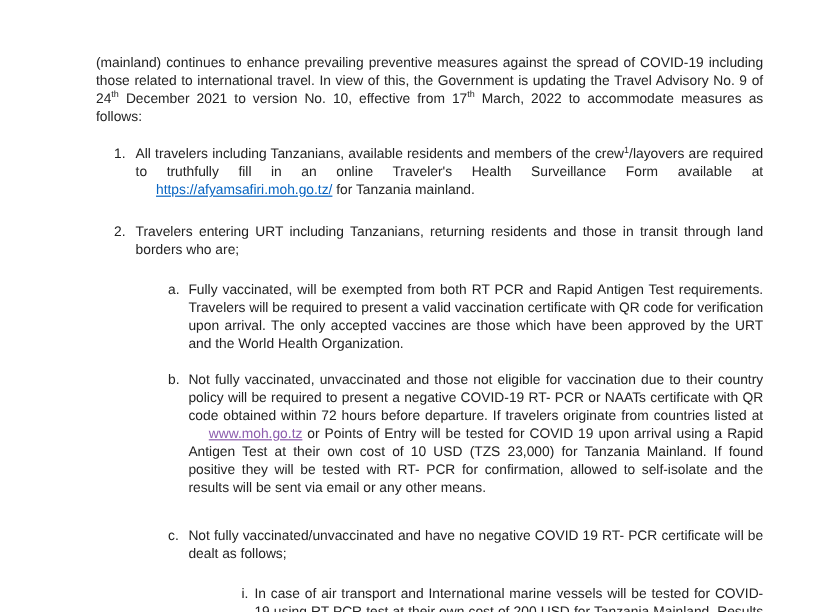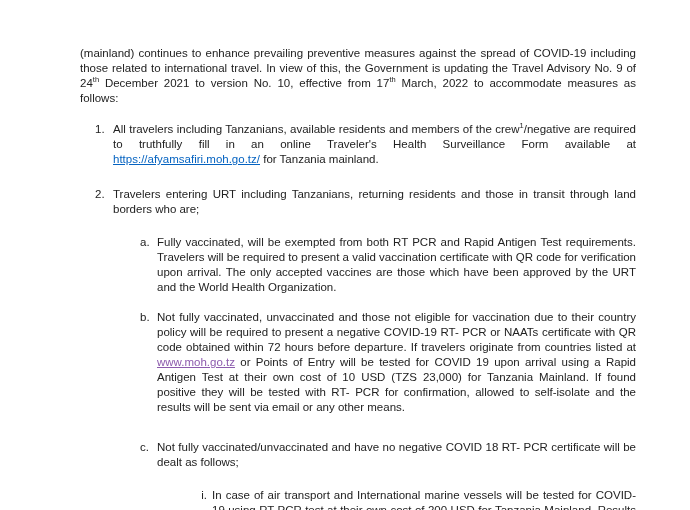--- a/index.html
+++ b/index.html
@@ -53,57 +53,58 @@
   .mt-i     { margin-top: 18px; }
   sup {
     font-size: 7.5px;
     line-height: 0;
     vertical-align: super;
   }
   a.link {
     color: var(--link-color, #0563C1);
     text-decoration: underline;
     cursor: pointer;
+    margin-left: 17px;
   }
   a.link-visited {
     color: var(--visited-link-color, #8C5BAD);
     text-decoration: underline;
     cursor: pointer;
   }
 </style>
 </head>
 <body style="background: rgb(255, 255, 255); color: rgb(34, 34, 34);">
 
 <div class="page">
 
   <p class="para intro"><span>(mainland) continues to enhance prevailing preventive measures against the spread of COVID-19 including those related to international travel. In view of this, the Government is updating the Travel Advisory No. 9 of 24</span><sup>th</sup><span> December 2021 to version No. 10, effective from 17</span><sup>th</sup><span> March, 2022 to accommodate measures as follows:</span></p>
 
   <div class="li level1 mt-item1">
     <span class="marker">1.</span>
-    <div class="li-text"><span>All travelers including Tanzanians, available residents and members of the crew</span><sup>1</sup><span>/negative are required to truthfully fill in an online Traveler's Health Surveillance Form available at </span><a class="link">https://afyamsafiri.moh.go.tz/</a><span> for Tanzania mainland.</span></div>
+    <div class="li-text"><span>All travelers including Tanzanians, available residents and members of the crew</span><sup>1</sup><span>/layovers are required to truthfully fill in an online Traveler's Health Surveillance Form available at </span><a class="link">https://afyamsafiri.moh.go.tz/</a><span> for Tanzania mainland.</span></div>
   </div>
 
   <div class="li level1 mt-item2">
     <span class="marker">2.</span>
     <div class="li-text">Travelers entering URT including Tanzanians, returning residents and those in transit through land borders who are;</div>
   </div>
 
   <div class="li level2 mt-a">
     <span class="marker">a.</span>
     <div class="li-text">Fully vaccinated, will be exempted from both RT PCR and Rapid Antigen Test requirements. Travelers will be required to present a valid vaccination certificate with QR code for verification upon arrival. The only accepted vaccines are those which have been approved by the URT and the World Health Organization.</div>
   </div>
 
   <div class="li level2 mt-b">
     <span class="marker">b.</span>
     <div class="li-text"><span>Not fully vaccinated, unvaccinated and those not eligible for vaccination due to their country policy will be required to present a negative COVID-19 RT- PCR or NAATs certificate with QR code obtained within 72 hours before departure. If travelers originate from countries listed at </span><a class="link link-visited">www.moh.go.tz</a><span> or Points of Entry will be tested for COVID 19 upon arrival using a Rapid Antigen Test at their own cost of 10 USD (TZS 23,000) for Tanzania Mainland. If found positive they will be tested with RT- PCR for confirmation, allowed to self-isolate and the results will be sent via email or any other means.</span></div>
   </div>
 
   <div class="li level2 mt-c">
     <span class="marker">c.</span>
-    <div class="li-text">Not fully vaccinated/unvaccinated and have no negative COVID 18 RT- PCR certificate will be dealt as follows;</div>
+    <div class="li-text">Not fully vaccinated/unvaccinated and have no negative COVID 19 RT- PCR certificate will be dealt as follows;</div>
   </div>
 
   <div class="li level3 mt-i">
     <span class="marker">i.</span>
     <div class="li-text">In case of air transport and International marine vessels will be tested for COVID-19 using RT PCR test at their own cost of 200 USD for Tanzania Mainland. Results will be sent to them while self-isolated.</div>
   </div>
 
 </div>
 
 </body></html>

